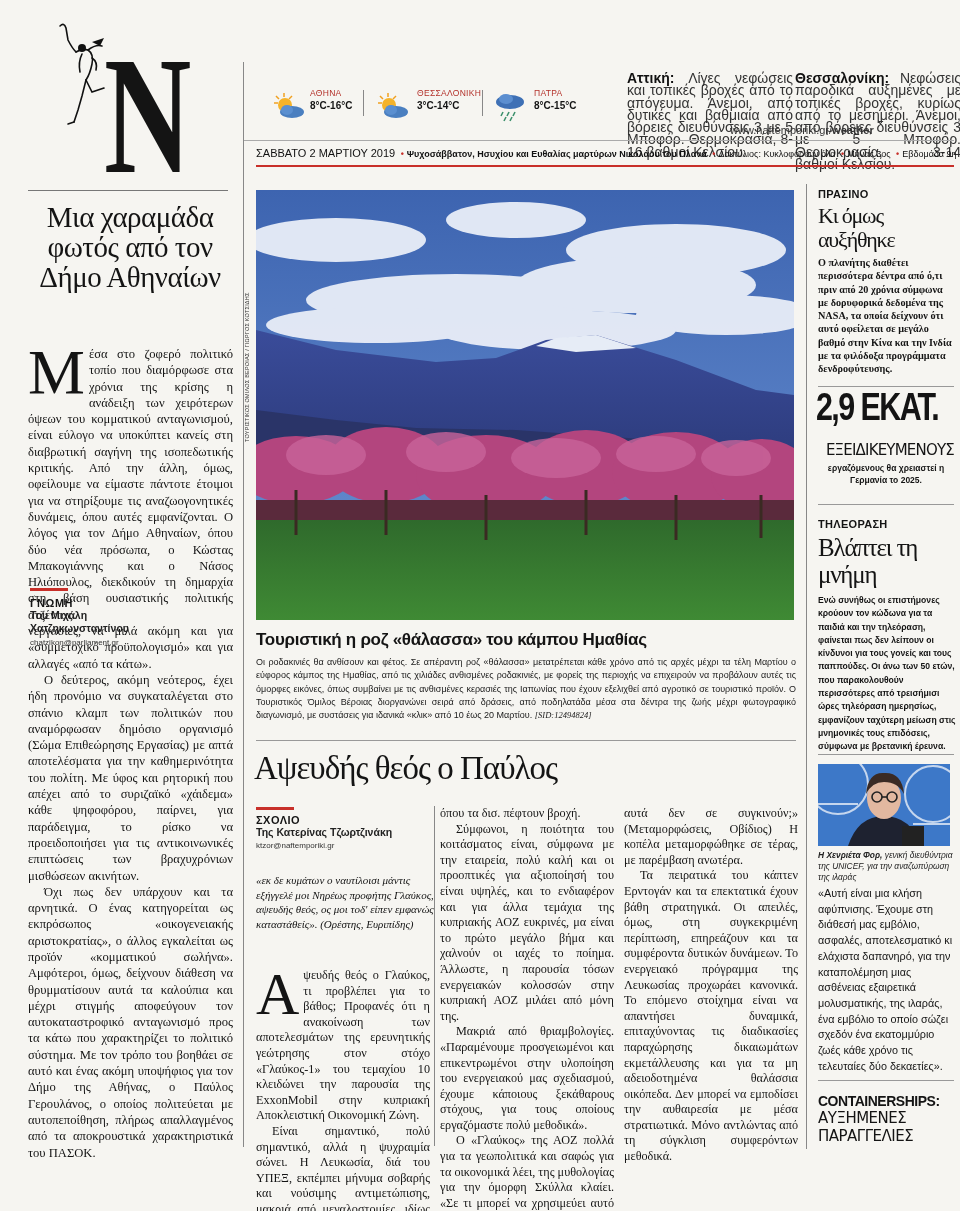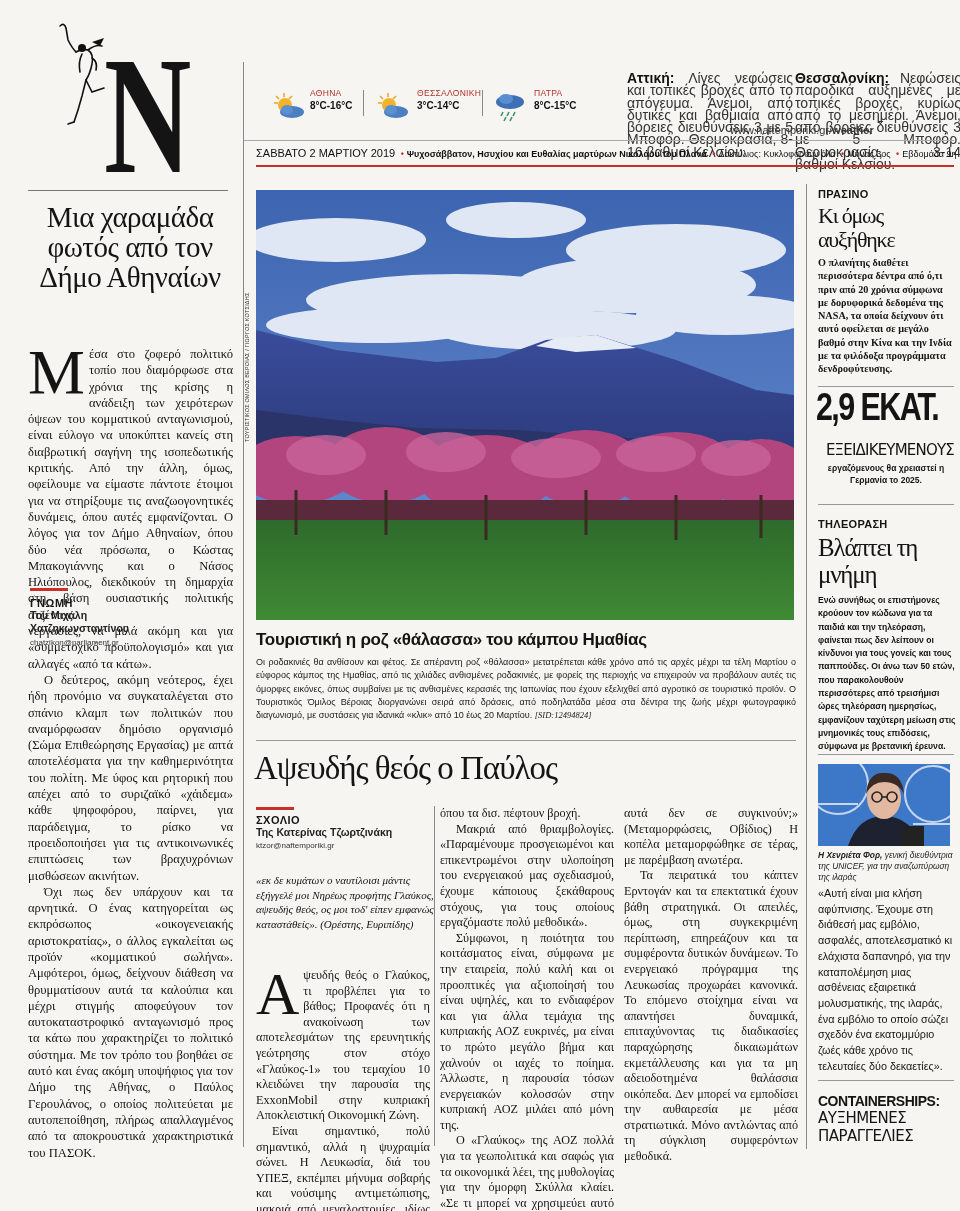--- a/index.html
+++ b/index.html
@@ -272,22 +272,22 @@
   <div class="em">ktzor@naftemporiki.gr</div>
 </div>
 <div id="epigraph" class="abs">«εκ δε κυμάτων ο ναυτίλοισι μάντις εξήγγελέ μοι Νηρέως προφήτης Γλαύκος, αψευδής θεός, ος μοι τοδ' είπεν εμφανώς καταστάθείς». (Ορέστης, Ευριπίδης)</div>
 <div id="art-c1" class="abs artcol just">
   <p><span class="dropcap">Α</span><span>ψευδής θεός ο Γλαύκος, τι προβλέπει για το βάθος; Προφανές ότι η ανακοίνωση των αποτελεσμάτων της ερευνητικής γεώτρησης στον στόχο «Γλαύκος-1» του τεμαχίου 10 κλειδώνει την παρουσία της ExxonMobil στην κυπριακή Αποκλειστική Οικονομική Ζώνη.</span></p>
   <p class="indent">Είναι σημαντικό, πολύ σημαντικό, αλλά η ψυχραιμία σώνει. Η Λευκωσία, διά του ΥΠΕΞ, εκπέμπει μήνυμα σοβαρής και νούσιμης αντιμετώπισης, μακριά από μεγαλοστομίες, ιδίως σε σχέση με την οικονομική πτυχή,</p>
 </div>
 <div class="abs vrule" style="left:434px;top:806px;height:340px;"></div>
 <div id="art-c2" class="abs artcol just">
   <p>όπου τα δισ. πέφτουν βροχή.</p>
+  <p class="indent">Σύμφωνοι, η ποιότητα του κοιτάσματος είναι, σύμφωνα με την εταιρεία, πολύ καλή και οι προοπτικές για αξιοποίησή του είναι υψηλές, και το ενδιαφέρον και για άλλα τεμάχια της κυπριακής ΑΟΖ ευκρινές, μα είναι το πρώτο μεγάλο βήμα και χαλνούν οι ιαχές το ποίημα. Άλλωστε, η παρουσία τόσων ενεργειακών κολοσσών στην κυπριακή ΑΟΖ μιλάει από μόνη της.</p>
   <p class="indent">Μακριά από θριαμβολογίες. «Παραμένουμε προσγειωμένοι και επικεντρωμένοι στην υλοποίηση του ενεργειακού μας σχεδιασμού, έχουμε κάποιους ξεκάθαρους στόχους, για τους οποίους εργαζόμαστε πολύ μεθοδικά».</p>
-  <p class="indent">Σύμφωνοι, η ποιότητα του κοιτάσματος είναι, σύμφωνα με την εταιρεία, πολύ καλή και οι προοπτικές για αξιοποίησή του είναι υψηλές, και το ενδιαφέρον και για άλλα τεμάχια της κυπριακής ΑΟΖ ευκρινές, μα είναι το πρώτο μεγάλο βήμα και χαλνούν οι ιαχές το ποίημα. Άλλωστε, η παρουσία τόσων ενεργειακών κολοσσών στην κυπριακή ΑΟΖ μιλάει από μόνη της.</p>
   <p class="indent">Ο «Γλαύκος» της ΑΟΖ πολλά για τα γεωπολιτικά και σαφώς για τα οικονομικά λέει, της μυθολογίας για την όμορφη Σκύλλα κλαίει. «Σε τι μπορεί να χρησιμεύει αυτό το σχήμα ή που εγώ τέρπω τους ωκεάνιους θεούς; Τι χρησιμεύει να είναι κανείς θεός, αν όλα</p>
 </div>
 <div id="art-c3" class="abs artcol just">
   <p>αυτά δεν σε συγκινούν;» (Μεταμορφώσεις, Οβίδιος) Η κοπέλα μεταμορφώθηκε σε τέρας, με παρέμβαση ανωτέρα.</p>
   <p class="indent">Τα πειρατικά του κάπτεν Ερντογάν και τα επεκτατικά έχουν βάθη στρατηγικά. Οι απειλές, όμως, στη συγκεκριμένη περίπτωση, επηρεάζουν και τα συμφέροντα δυτικών δυνάμεων. Το ενεργειακό πρόγραμμα της Λευκωσίας προχωράει κανονικά. Το επόμενο στοίχημα είναι να απαντήσει δυναμικά, επιταχύνοντας τις διαδικασίες παραχώρησης δικαιωμάτων εκμετάλλευσης και για τα μη αδειοδοτημένα θαλάσσια οικόπεδα. Δεν μπορεί να εμποδίσει την αυθαιρεσία με μέσα στρατιωτικά. Μόνο αντλώντας από τη σύγκλιση συμφερόντων μεθοδικά.</p>
 
 </div>
 
 <div class="abs vrule" style="left:806px;top:184px;height:965px;"></div>
 <div id="green-kicker" class="abs kicker">ΠΡΑΣΙΝΟ</div>

